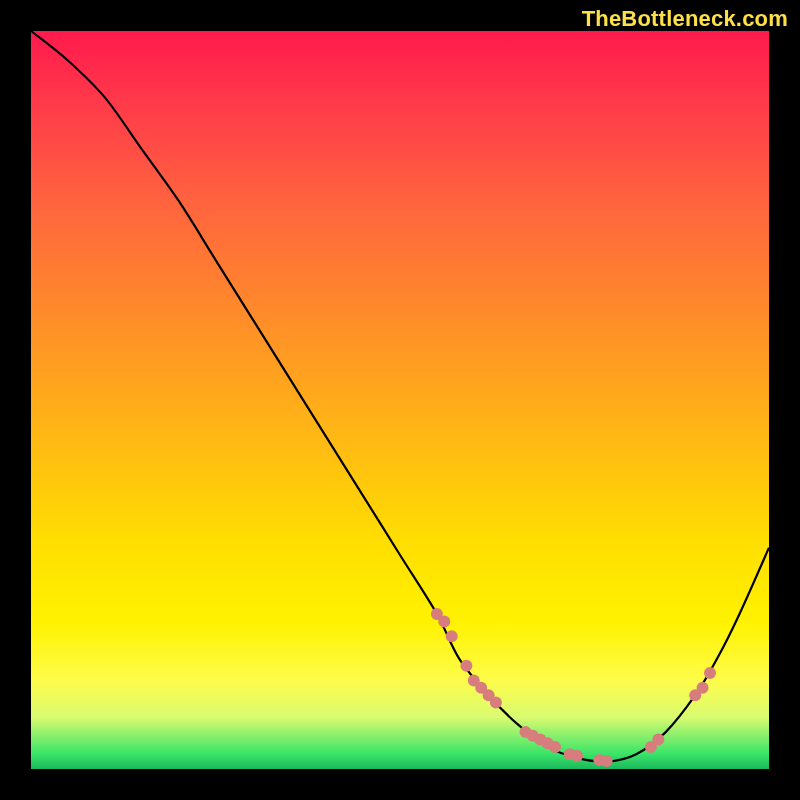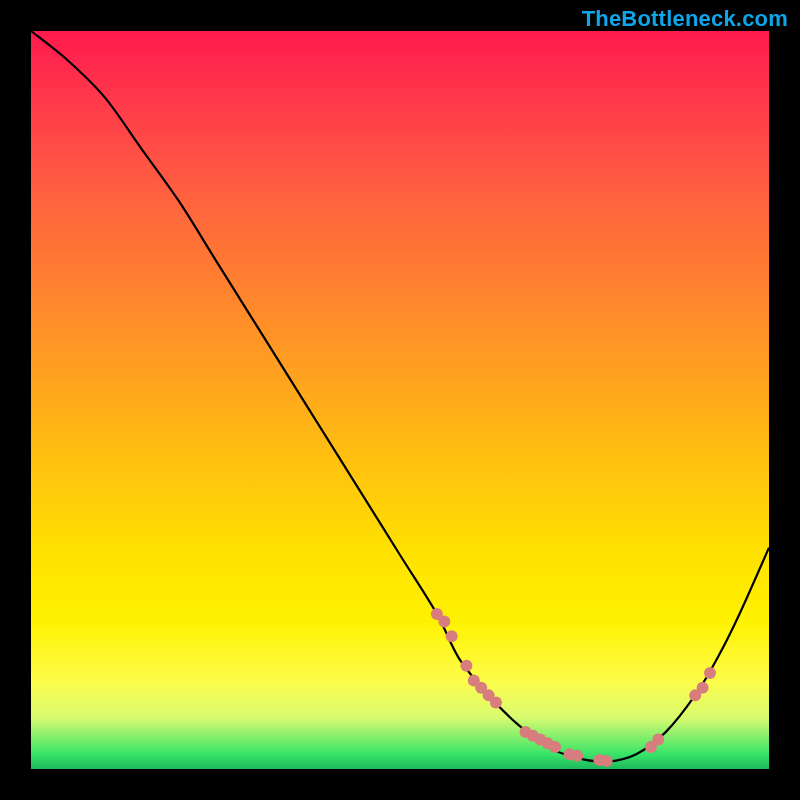--- a/index.html
+++ b/index.html
@@ -29,21 +29,21 @@
       #fdfc4a 88%,
       #d9fb70 93%,
       #38e468 98%,
       #1cb85c 100%
     );
   }
   .watermark {
     position: absolute;
     top: 6px;
     right: 12px;
-    color: #0ea5e9;
+    color: #fde047;
     font-size: 22px;
     font-weight: 600;
     letter-spacing: 0.2px;
     user-select: none;
   }
   svg.plot {
     position: absolute;
     left: 31px;
     top: 31px;
     width: 738px;

